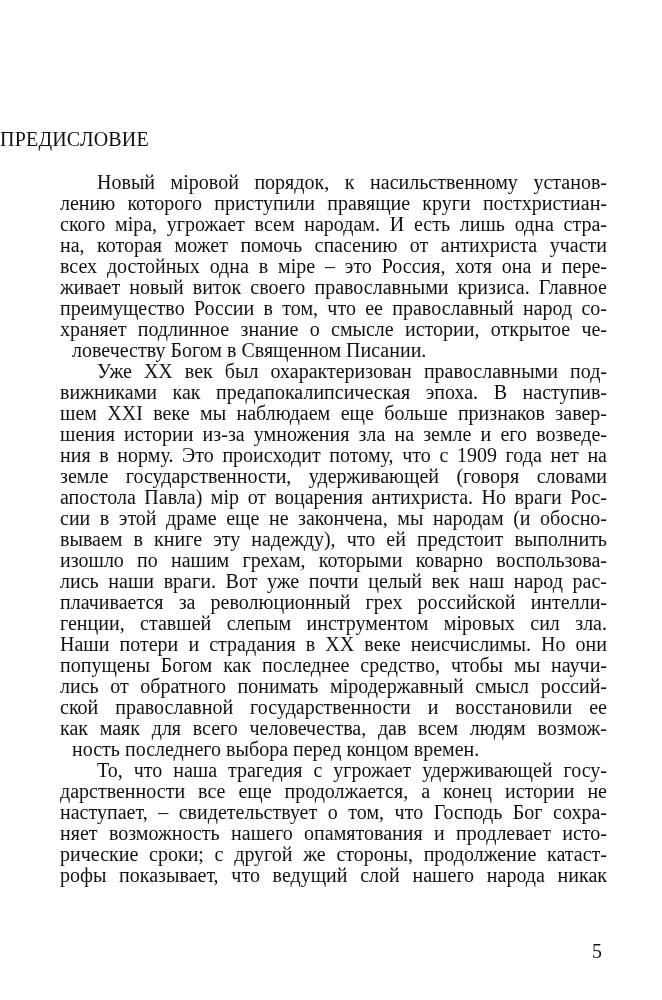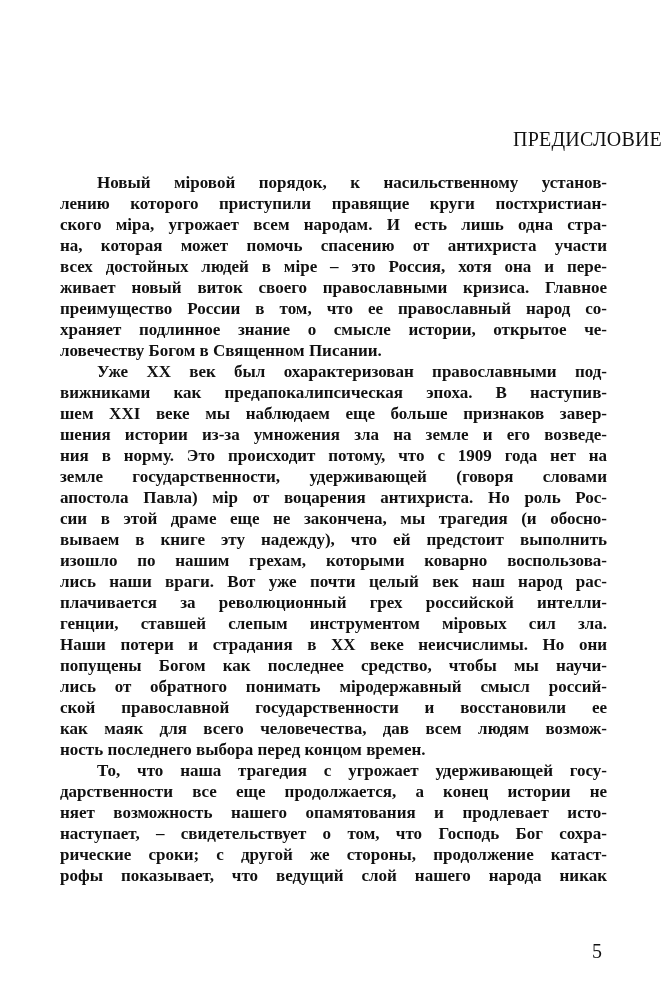--- a/index.html
+++ b/index.html
@@ -19,47 +19,47 @@
       position: absolute;
       left: 0; top: 0;
       width: 662px;
       height: 1000px;
     }
     .title {
       position: absolute;
       top: 128px;
       left: 0;
       width: 662px;
-      text-align: right;
+      text-align: left;
       font-size: 20px;
       letter-spacing: 0.2px;
       color: #111;
     }
     .body-text {
       position: absolute;
       left: 60px;
       top: 172px;
       width: 547px;
     }
     .line {
       display: block;
       height: 21px;
       line-height: 21px;
-      font-size: 17px;
+      font-size: 20px;
       text-align: justify;
       text-align-last: justify;
       white-space: nowrap;
       overflow: visible;
-      font-weight: bold;
     }
     .line.indent {
       padding-left: 37px;
     }
     .line.last {
       text-align-last: left;
+      margin-left: 12px;
     }
     
     .line > span {
       display: inline-block;
       width: 100%;
       white-space: normal;
       text-align: justify;
       text-align-last: justify;
     }
     .line.last > span {
@@ -79,51 +79,51 @@
 <div class="page">
 
   <div class="title">ПРЕДИСЛОВИЕ</div>
 
   <div class="body-text">
 
     <div class="line indent"><span>Новый міровой порядок, к насильственному установ-</span></div>
     <div class="line"><span>лению которого приступили правящие круги постхристиан-</span></div>
     <div class="line"><span>ского міра, угрожает всем народам. И есть лишь одна стра-</span></div>
     <div class="line"><span>на, которая может помочь спасению от антихриста участи</span></div>
-    <div class="line"><span>всех достойных людей в міре – это Россия, хотя она и пере-</span></div>
+    <div class="line"><span>всех достойных одна в міре – это Россия, хотя она и пере-</span></div>
     <div class="line"><span>живает новый виток своего православными кризиса. Главное</span></div>
     <div class="line"><span>преимущество России в том, что ее православный народ со-</span></div>
     <div class="line"><span>храняет подлинное знание о смысле истории, открытое че-</span></div>
     <div class="line last"><span>ловечеству Богом в Священном Писании.</span></div>
 
     <div class="line indent"><span>Уже XX век был охарактеризован православными под-</span></div>
     <div class="line"><span>вижниками как предапокалипсическая эпоха. В наступив-</span></div>
     <div class="line"><span>шем XXI веке мы наблюдаем еще больше признаков завер-</span></div>
     <div class="line"><span>шения истории из-за умножения зла на земле и его возведе-</span></div>
     <div class="line"><span>ния в норму. Это происходит потому, что с 1909 года нет на</span></div>
     <div class="line"><span>земле государственности, удерживающей (говоря словами</span></div>
-    <div class="line"><span>апостола Павла) мір от воцарения антихриста. Но роль Рос-</span></div>
-    <div class="line"><span>сии в этой драме еще не закончена, мы трагедия (и обосно-</span></div>
+    <div class="line"><span>апостола Павла) мір от воцарения антихриста. Но враги Рос-</span></div>
+    <div class="line"><span>сии в этой драме еще не закончена, мы народам (и обосно-</span></div>
     <div class="line"><span>вываем в книге эту надежду), что ей предстоит выполнить</span></div>
 
     <div class="line"><span>изошло по нашим грехам, которыми коварно воспользова-</span></div>
     <div class="line"><span>лись наши враги. Вот уже почти целый век наш народ рас-</span></div>
     <div class="line"><span>плачивается за революционный грех российской интелли-</span></div>
     <div class="line"><span>генции, ставшей слепым инструментом міровых сил зла.</span></div>
     <div class="line"><span>Наши потери и страдания в XX веке неисчислимы. Но они</span></div>
     <div class="line"><span>попущены Богом как последнее средство, чтобы мы научи-</span></div>
     <div class="line"><span>лись от обратного понимать міродержавный смысл россий-</span></div>
     <div class="line"><span>ской православной государственности и восстановили ее</span></div>
     <div class="line"><span>как маяк для всего человечества, дав всем людям возмож-</span></div>
     <div class="line last"><span>ность последнего выбора перед концом времен.</span></div>
 
     <div class="line indent"><span>То, что наша трагедия с угрожает удерживающей госу-</span></div>
     <div class="line"><span>дарственности все еще продолжается, а конец истории не</span></div>
+    <div class="line"><span>наступает, – свидетельствует о том, что Господь Бог сохра-</span></div>
     <div class="line"><span>няет возможность нашего опамятования и продлевает исто-</span></div>
-    <div class="line"><span>наступает, – свидетельствует о том, что Господь Бог сохра-</span></div>
     <div class="line"><span>рические сроки; с другой же стороны, продолжение катаст-</span></div>
     <div class="line"><span>рофы показывает, что ведущий слой нашего народа никак</span></div>
 
   </div>
 
   <div class="page-number">5</div>
 
 </div>
 
 </body></html>

